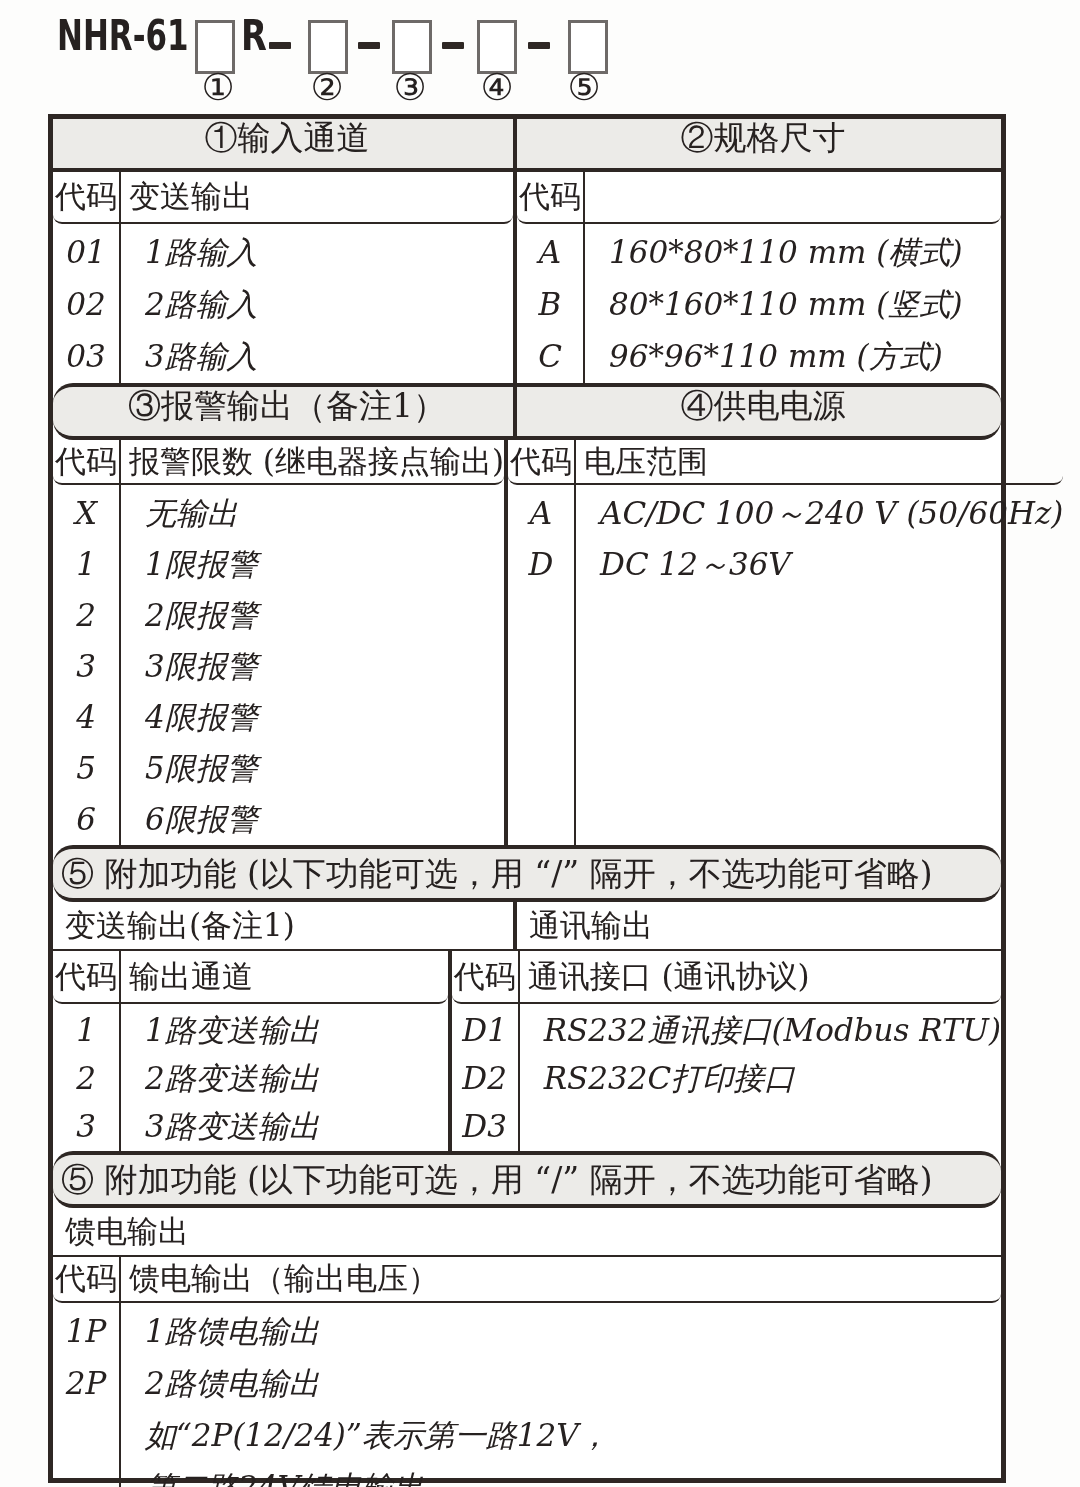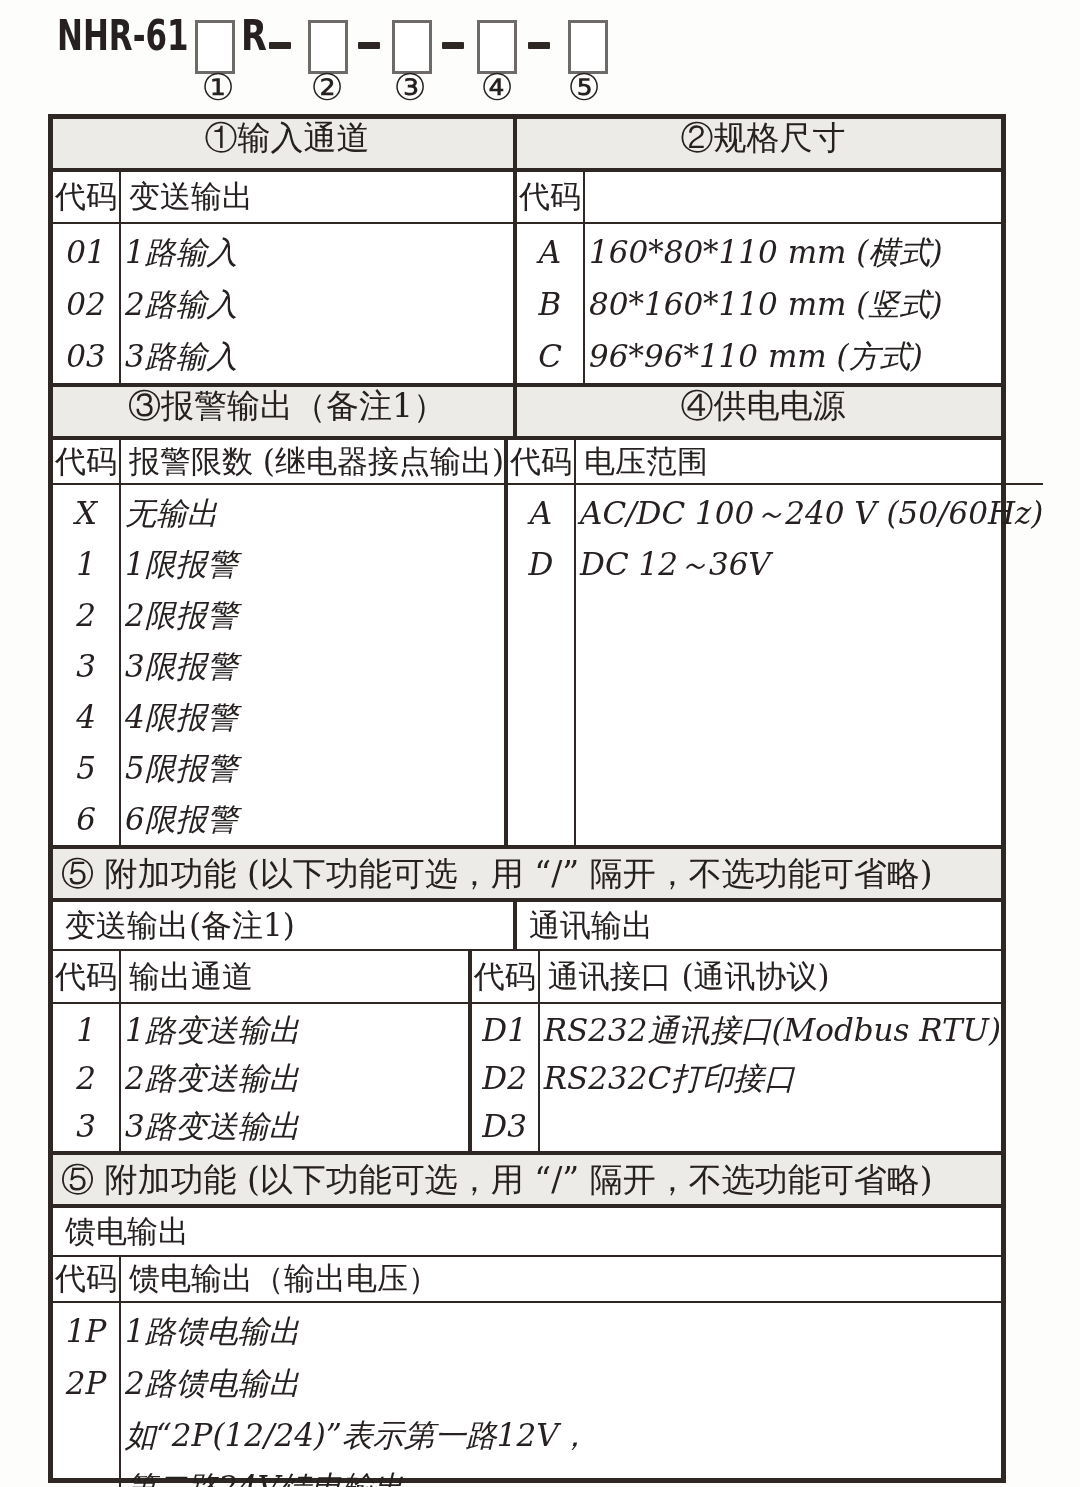--- a/index.html
+++ b/index.html
@@ -27,34 +27,34 @@
   .pc1{left:196px;}.pc2{left:305px;}.pc3{left:388px;}.pc4{left:475px;}.pc5{left:562px;}
 
   
   .spec-table{
     position:absolute;left:48px;top:114px;width:958px;height:1369px;
     box-sizing:border-box;border:5px solid #2e2724;background:#fff;
     display:flex;flex-direction:column;font-size:31px;line-height:1.15;
   }
   .row2{display:flex;text-align:center;}
   .grayhead{background:#ecebe8;border-bottom:4px solid #2e2724;flex:none;}
-  .grayhead.not-first{border-top:4px solid #2e2724;}
+  .grayhead.not-first{border-top:4px solid #2e2724;border-radius:20px;}
   .gcell{display:flex;align-items:center;padding-left:8px;font-size:33px;box-sizing:border-box;}
   .h1{height:49px;}
   .lhalf{width:464px;box-sizing:border-box;border-right:4px solid #2e2724;display:flex;flex-direction:column;}
   .rhalf{flex:1;display:flex;flex-direction:column;}
   .body2{display:flex;align-items:stretch;flex:none;}
   .grouprow{display:flex;border-bottom:2px solid #2e2724;flex:none;}
   .groupcell{display:flex;align-items:center;padding-left:12px;height:47px;box-sizing:border-box;}
-  .subrow{display:flex;border-bottom:2px solid #2e2724;height:52px;flex:none;box-sizing:border-box;}
+  .subrow{display:flex;border-bottom:2px solid #2e2724;height:52px;flex:none;box-sizing:border-box;border-radius:9px;}
   .code-h{width:66px;flex:none;border-right:2px solid #2e2724;display:flex;align-items:center;justify-content:center;}
   .label-h{flex:1;display:flex;align-items:center;padding-left:8px;}
   .dataarea{display:flex;flex:1;align-items:stretch;font-style:italic;}
   .codecol{width:66px;flex:none;border-right:2px solid #2e2724;display:flex;flex-direction:column;padding-top:3px;}
-  .labelcol{flex:1;display:flex;flex-direction:column;padding-left:4px;padding-top:3px;}
+  .labelcol{flex:1;display:flex;flex-direction:column;padding-left:24px;padding-top:3px;}
   .entry{display:flex;align-items:center;height:52px;flex:none;}
   .codecol .entry{justify-content:center;}
   
   .s2 .subrow{height:45px;}
   .s2 .entry{height:51px;}
   .s5a .entry{height:48px;}
   .s5a .subrow{height:53px;}
   .s5b .subrow{height:46px;}
   .s5b .entry{height:52px;}
   .nowrap{white-space:nowrap;}

